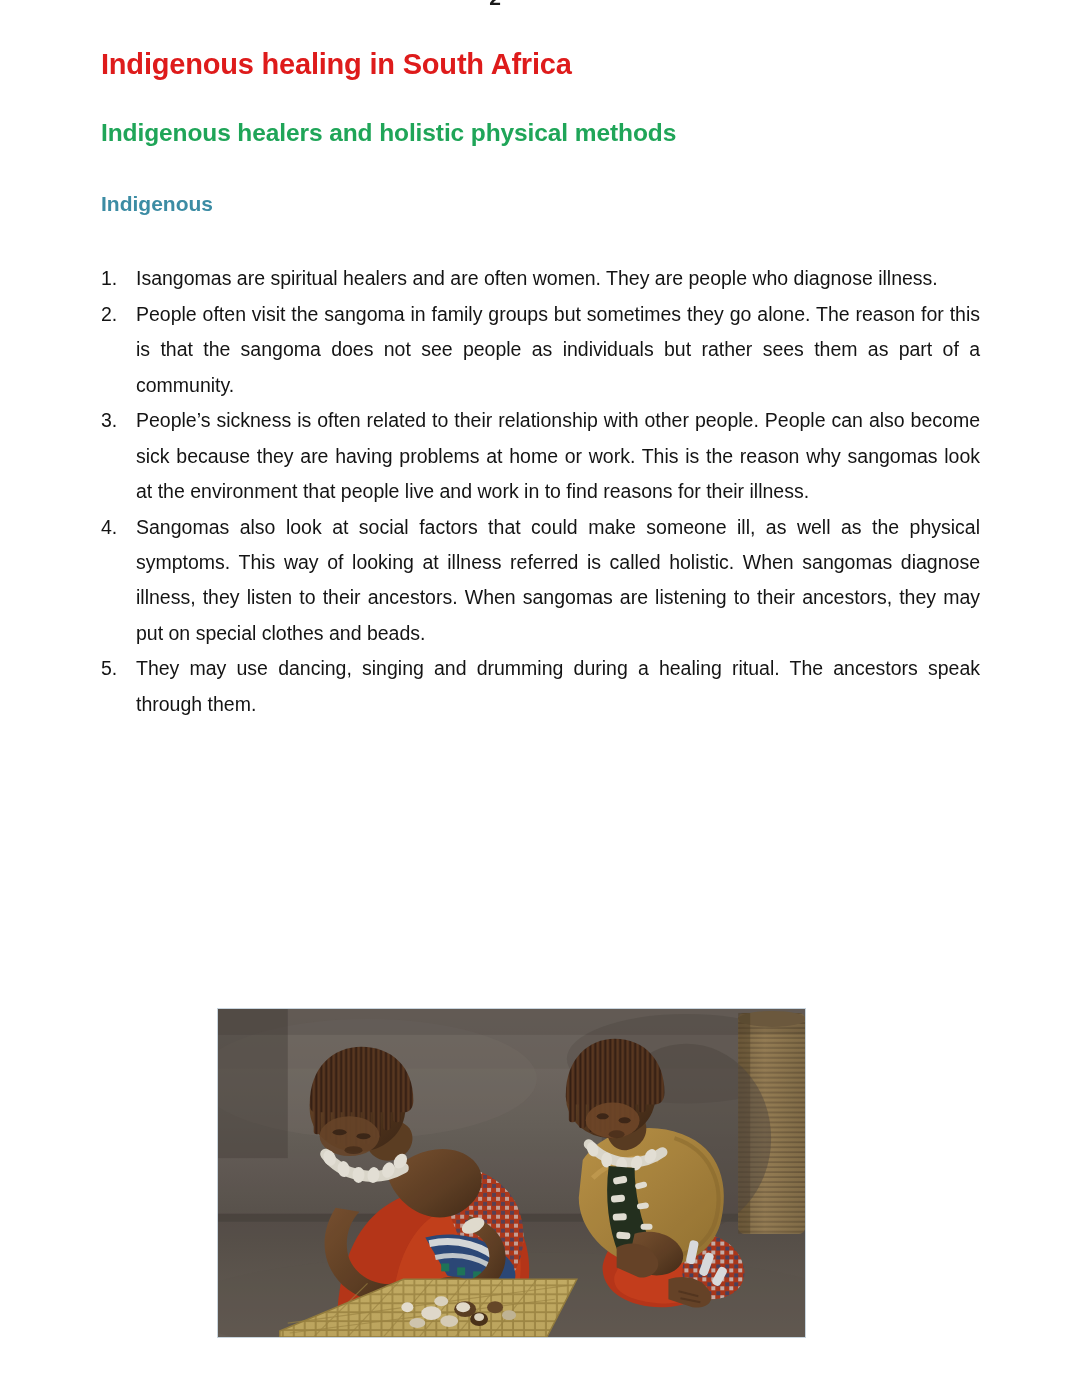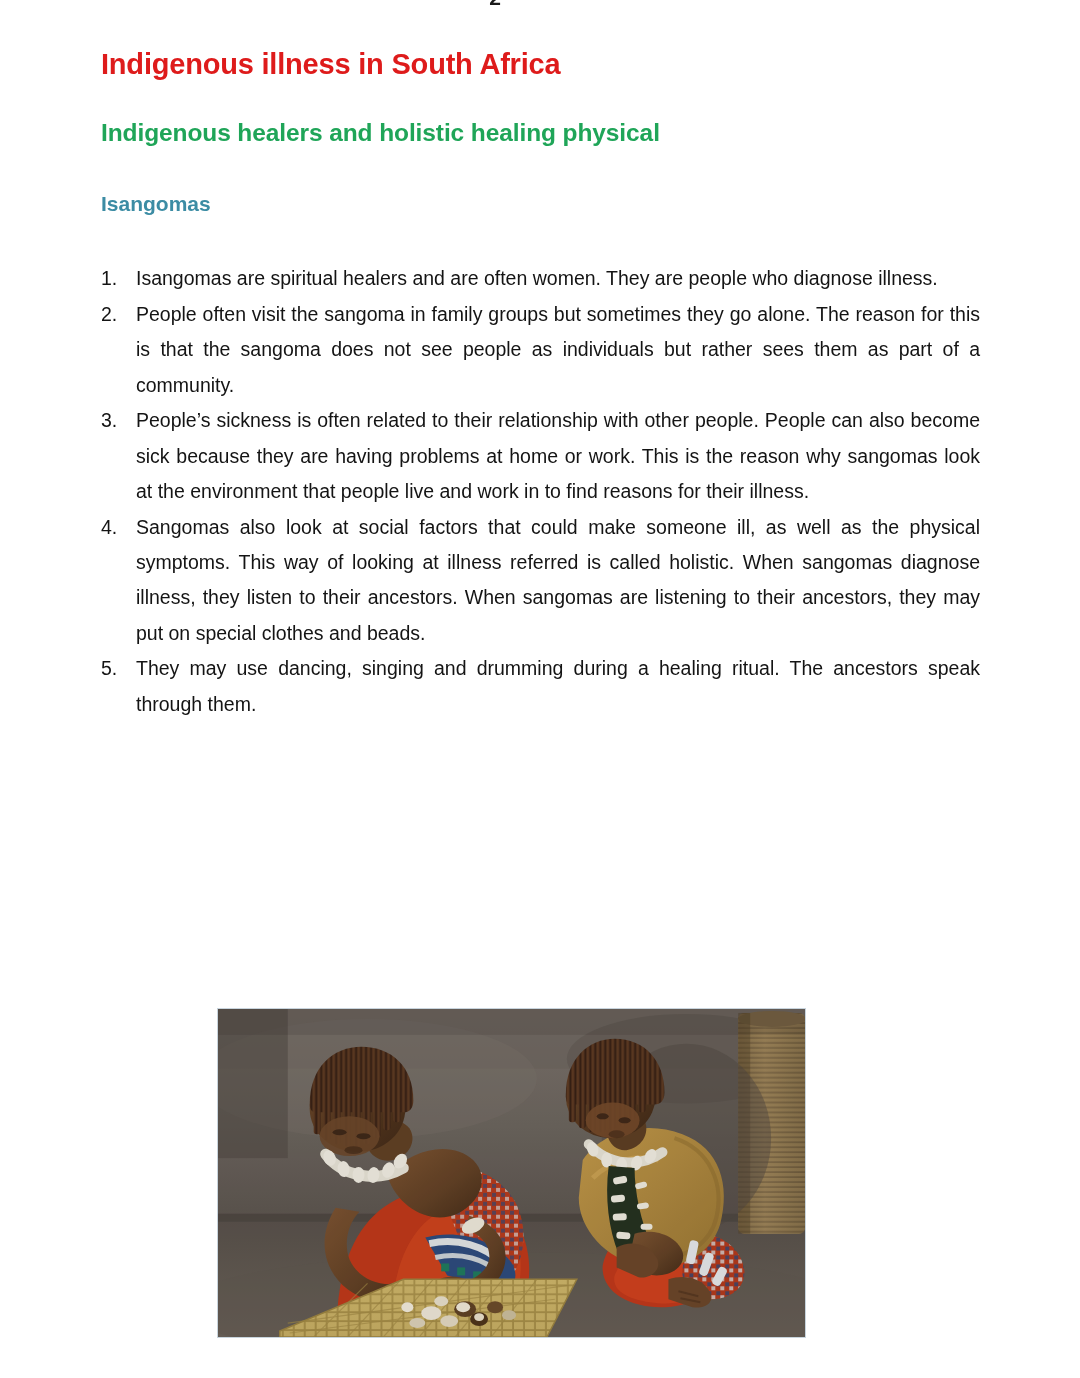--- a/index.html
+++ b/index.html
@@ -141,26 +141,26 @@
 </style>
 </head>
 <body>
 
 <div class="page">
 
   <div class="page-number">2</div>
 
   <div class="content">
 
-    <h1 class="doc-title">Indigenous illness in South Africa</h1>
-
-    <h2 class="doc-subtitle">Indigenous healers and holistic healing physical</h2>
-
-
-    <h3 class="section-heading">Isangomas</h3>
+    <h1 class="doc-title">Indigenous healing in South Africa</h1>
+
+    <h2 class="doc-subtitle">Indigenous healers and holistic physical methods</h2>
+
+
+    <h3 class="section-heading">Indigenous</h3>
 
     <ol class="points">
       <li><span class="txt">Isangomas are spiritual healers and are often women. They are people who diagnose illness.</span></li>
       <li><span class="txt">People often visit the sangoma in family groups but sometimes they go alone. The reason for this is that the sangoma does not see people as individuals but rather sees them as part of a community.</span></li>
       <li><span class="txt">People’s sickness is often related to their relationship with other people. People can also become sick because they are having problems at home or work. This is the reason why sangomas look at the environment that people live and work in to find reasons for their illness.</span></li>
       <li><span class="txt">Sangomas also look at social factors that could make someone ill, as well as the physical symptoms. This way of looking at illness referred is called holistic. When sangomas diagnose illness, they listen to their ancestors. When sangomas are listening to their ancestors, they may put on special clothes and beads.</span></li>
       <li><span class="txt">They may use dancing, singing and drumming during a healing ritual. The ancestors speak through them.</span></li>
     </ol>
 
   </div>

